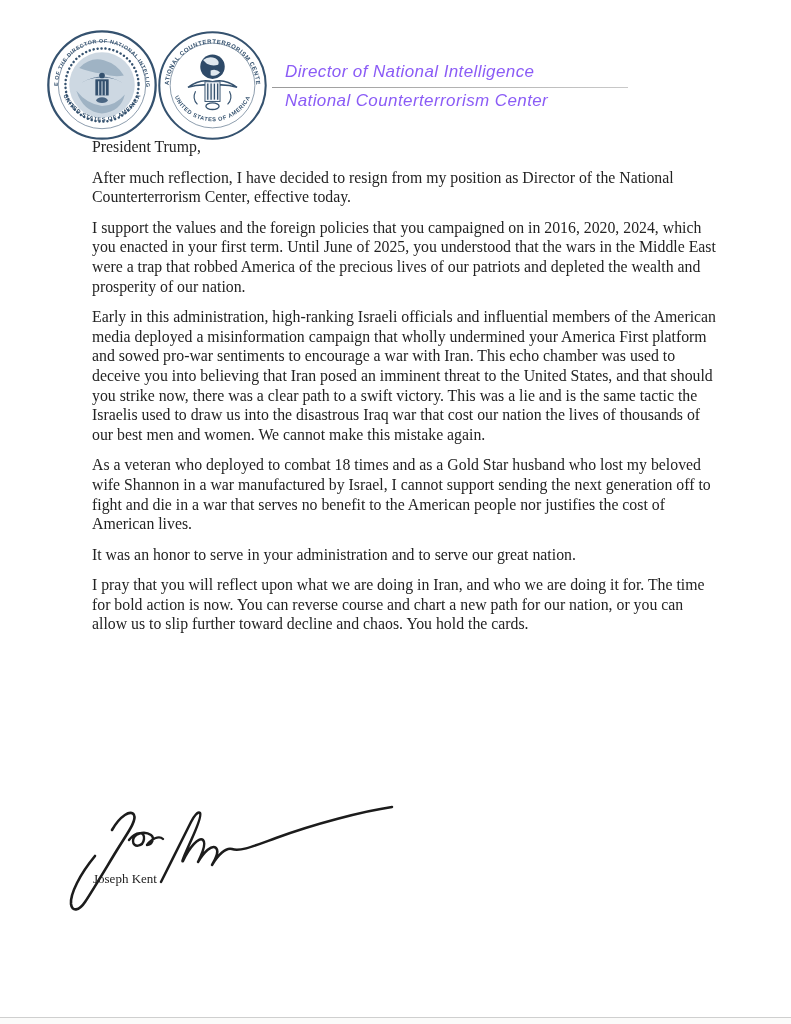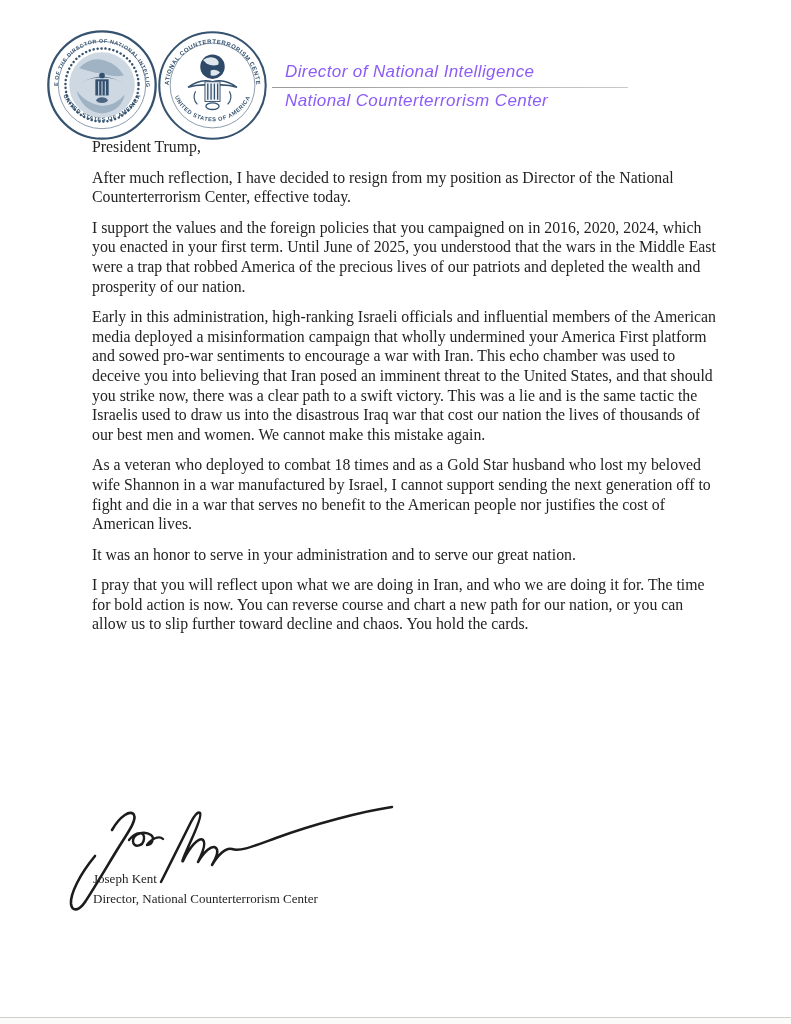--- a/index.html
+++ b/index.html
@@ -174,18 +174,17 @@
 
       <path stroke-width="2.6" d="M 60,30 C 68,16 79,9 82,15 C 85,21 74,35 65,50 C 54,68 41,90 33,102 C 27,111 20,112 19,104 C 18,94 28,74 43,56"></path>
       <path stroke-width="2.4" d="M 77,40 C 84,31 93,31 92,39 C 91,47 81,48 81,41 C 81,34 92,30 99,35 C 103,38 100,45 95,45 C 99,39 107,35 111,39"></path>
 
       <path stroke-width="2.5" d="M 109,82 C 119,62 131,38 139,22 C 142,16 146,11 148,13 C 150,16 144,30 137,45 C 133,54 129,63 131,61 C 137,48 147,36 151,40 C 155,44 149,56 146,62 C 152,52 160,44 164,48 C 168,52 162,61 160,65 C 166,55 174,47 180,49 C 188,52 202,46 224,38 C 262,24 312,11 340,7"></path>
     </g>
   </svg>
 
   <div id="closing-block">
     <div>Joseph Kent</div>
-    <div>Director, National Counterterrorism Center</div>
   </div>
 
   <div id="scan-edge"></div>
   <div id="scan-bottom"></div>
 </div>
 
 </body></html>

